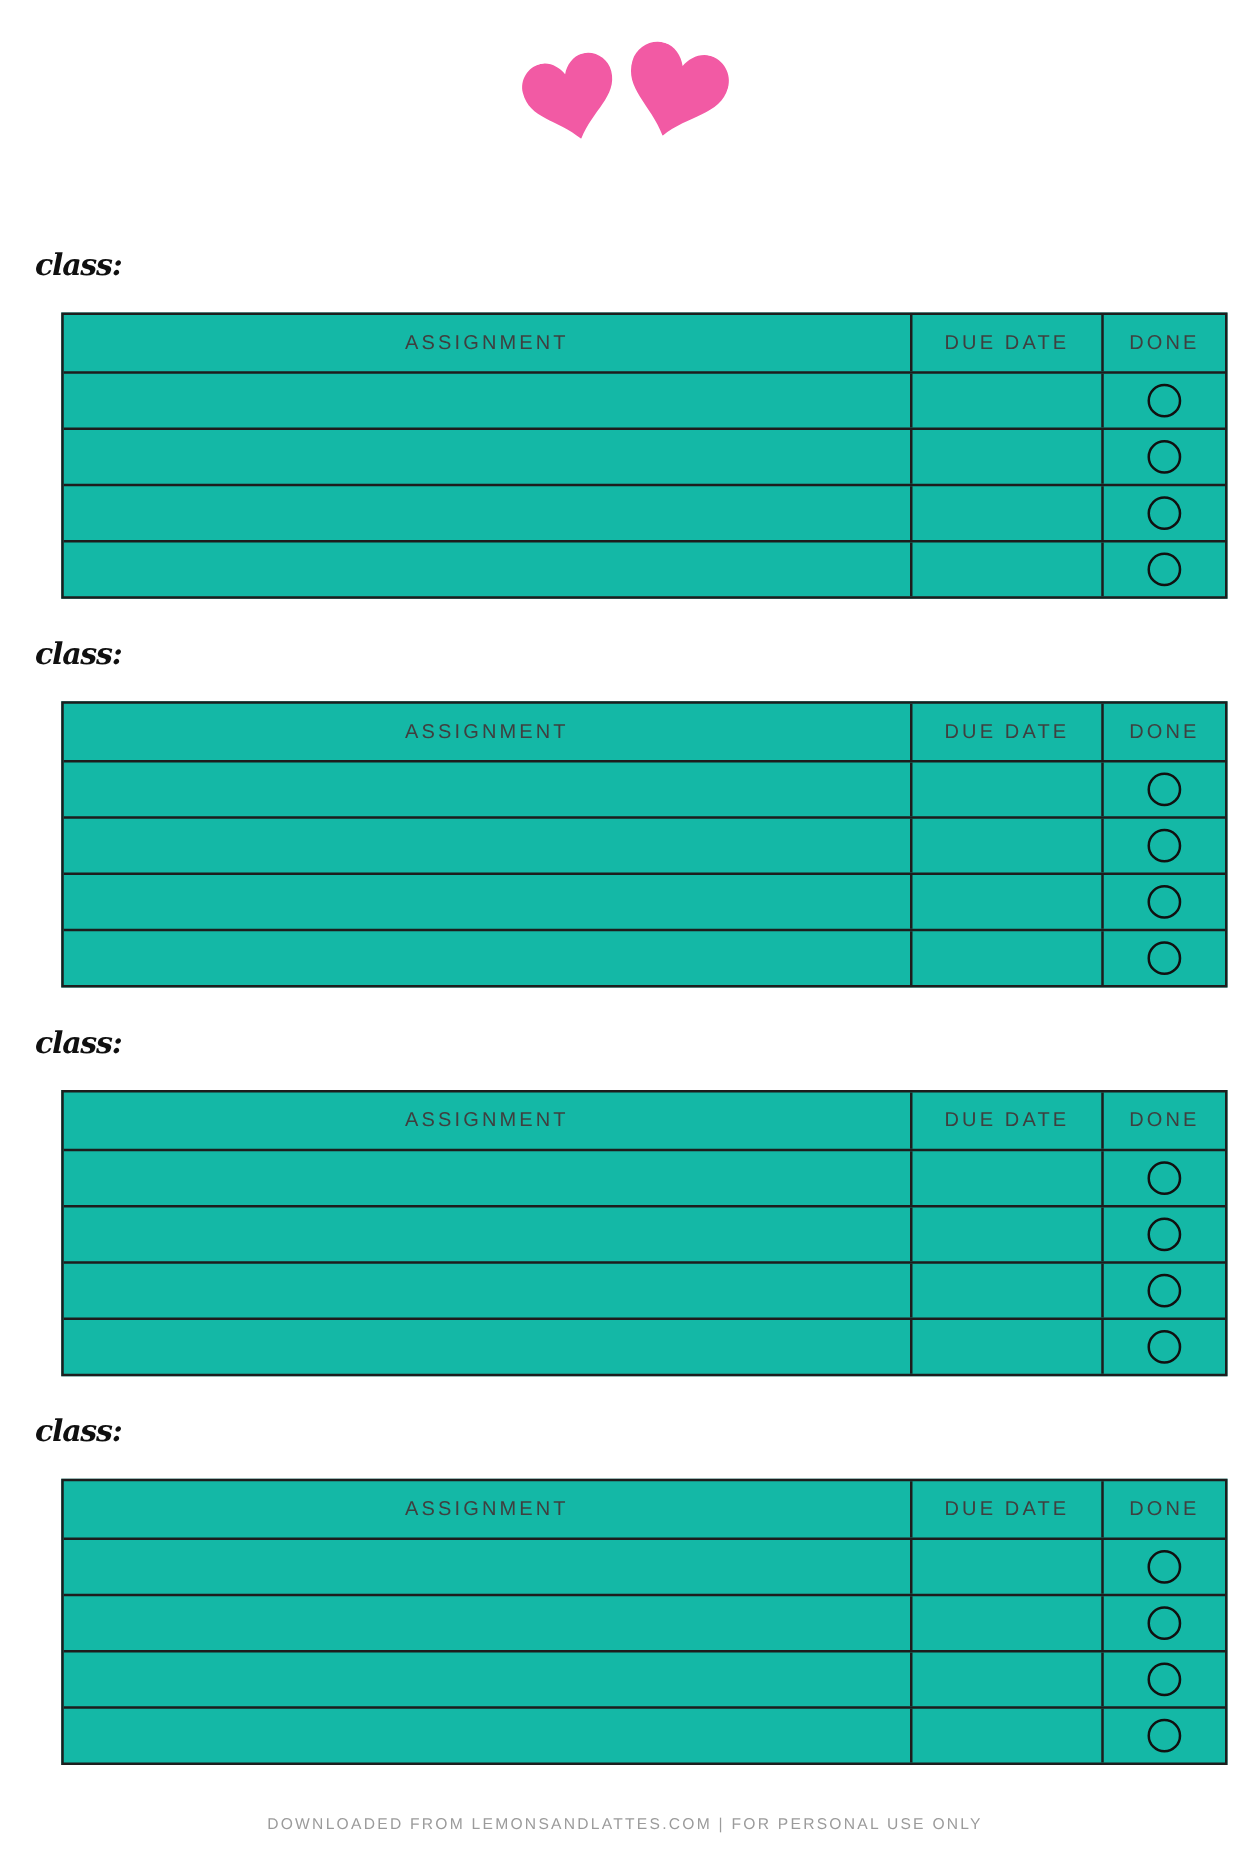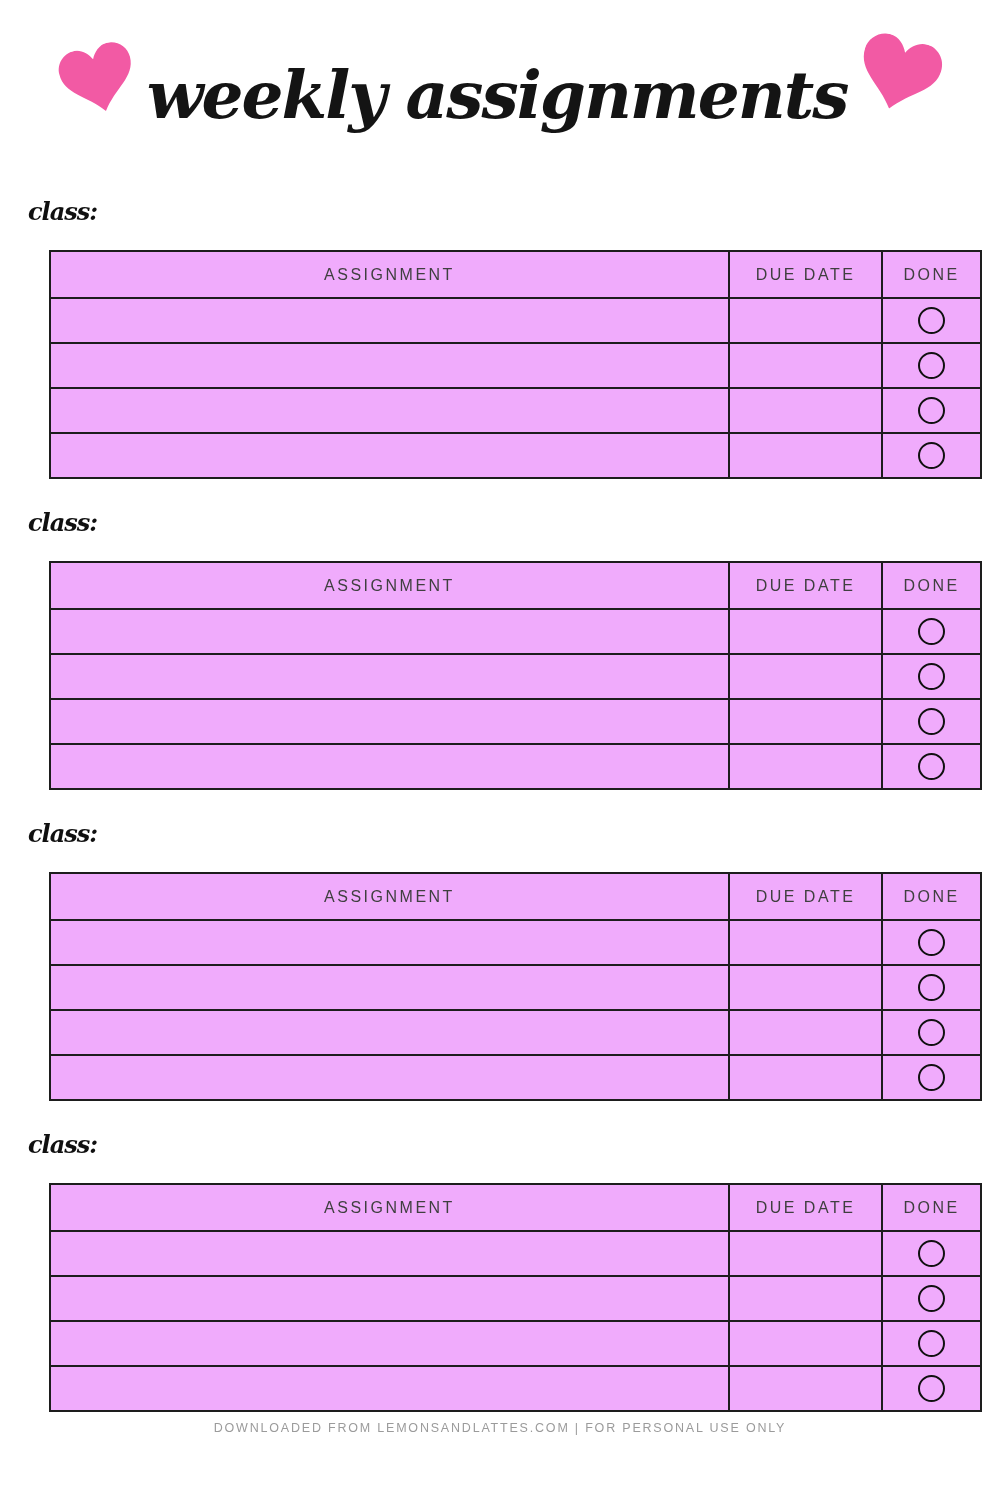--- a/index.html
+++ b/index.html
@@ -45,21 +45,21 @@
     font-weight: 700;
     font-size: 24px;
     color: #101010;
     height: 52px;
     line-height: 52px;
     margin: 0 0 12px 10px;
     letter-spacing: -1px;
   }
 
   
-  .table { border: 2px solid #1d1d1d; background: #f0abfc; margin-left: 31px; }
+  .table { border: 2px solid #1d1d1d; background: #14b8a6; margin-left: 31px; }
   .trow {
     display: grid;
     grid-template-columns: 1fr 153px 97px;
     height: 45px;
     border-top: 2px solid #1d1d1d;
   }
   .trow:first-child { border-top: none; }
   .cell {
     display: flex;
     align-items: center;
@@ -76,40 +76,39 @@
   }
   .circle {
     width: 27px; height: 27px;
     border: 2.5px solid #101010;
     border-radius: 50%;
     background: transparent;
   }
 
   
   .footer {
-    margin-top: 9px;
+    margin-top: 40px;
     text-align: center;
     font-size: 12.5px;
     letter-spacing: 1.8px;
     color: #9b9b9b;
     font-weight: 400;
   }
 </style>
 </head>
 <body>
 
 <div class="page">
 
   <div class="title-row">
     <span class="heart left">
       <svg width="74" height="66" viewBox="0 0 32 29">
         <path d="M23.6,0c-3.4,0-6.3,2.7-7.6,5.6C14.7,2.7,11.8,0,8.4,0C3.8,0,0,3.8,0,8.4c0,9.4,9.5,11.9,16,20.6 c6.1-8.7,16-11.5,16-20.6C32,3.8,28.2,0,23.6,0z" fill="#F25AA4"></path>
       </svg>
     </span>
-    <h1 class="title">weekly assignments</h1>
     <span class="heart right">
       <svg width="80" height="72" viewBox="0 0 32 29">
         <path d="M23.6,0c-3.4,0-6.3,2.7-7.6,5.6C14.7,2.7,11.8,0,8.4,0C3.8,0,0,3.8,0,8.4c0,9.4,9.5,11.9,16,20.6 c6.1-8.7,16-11.5,16-20.6C32,3.8,28.2,0,23.6,0z" fill="#F25AA4"></path>
       </svg>
     </span>
   </div>
 
   <div class="section">
     <div class="class-label">class:</div>
     <div class="table">

